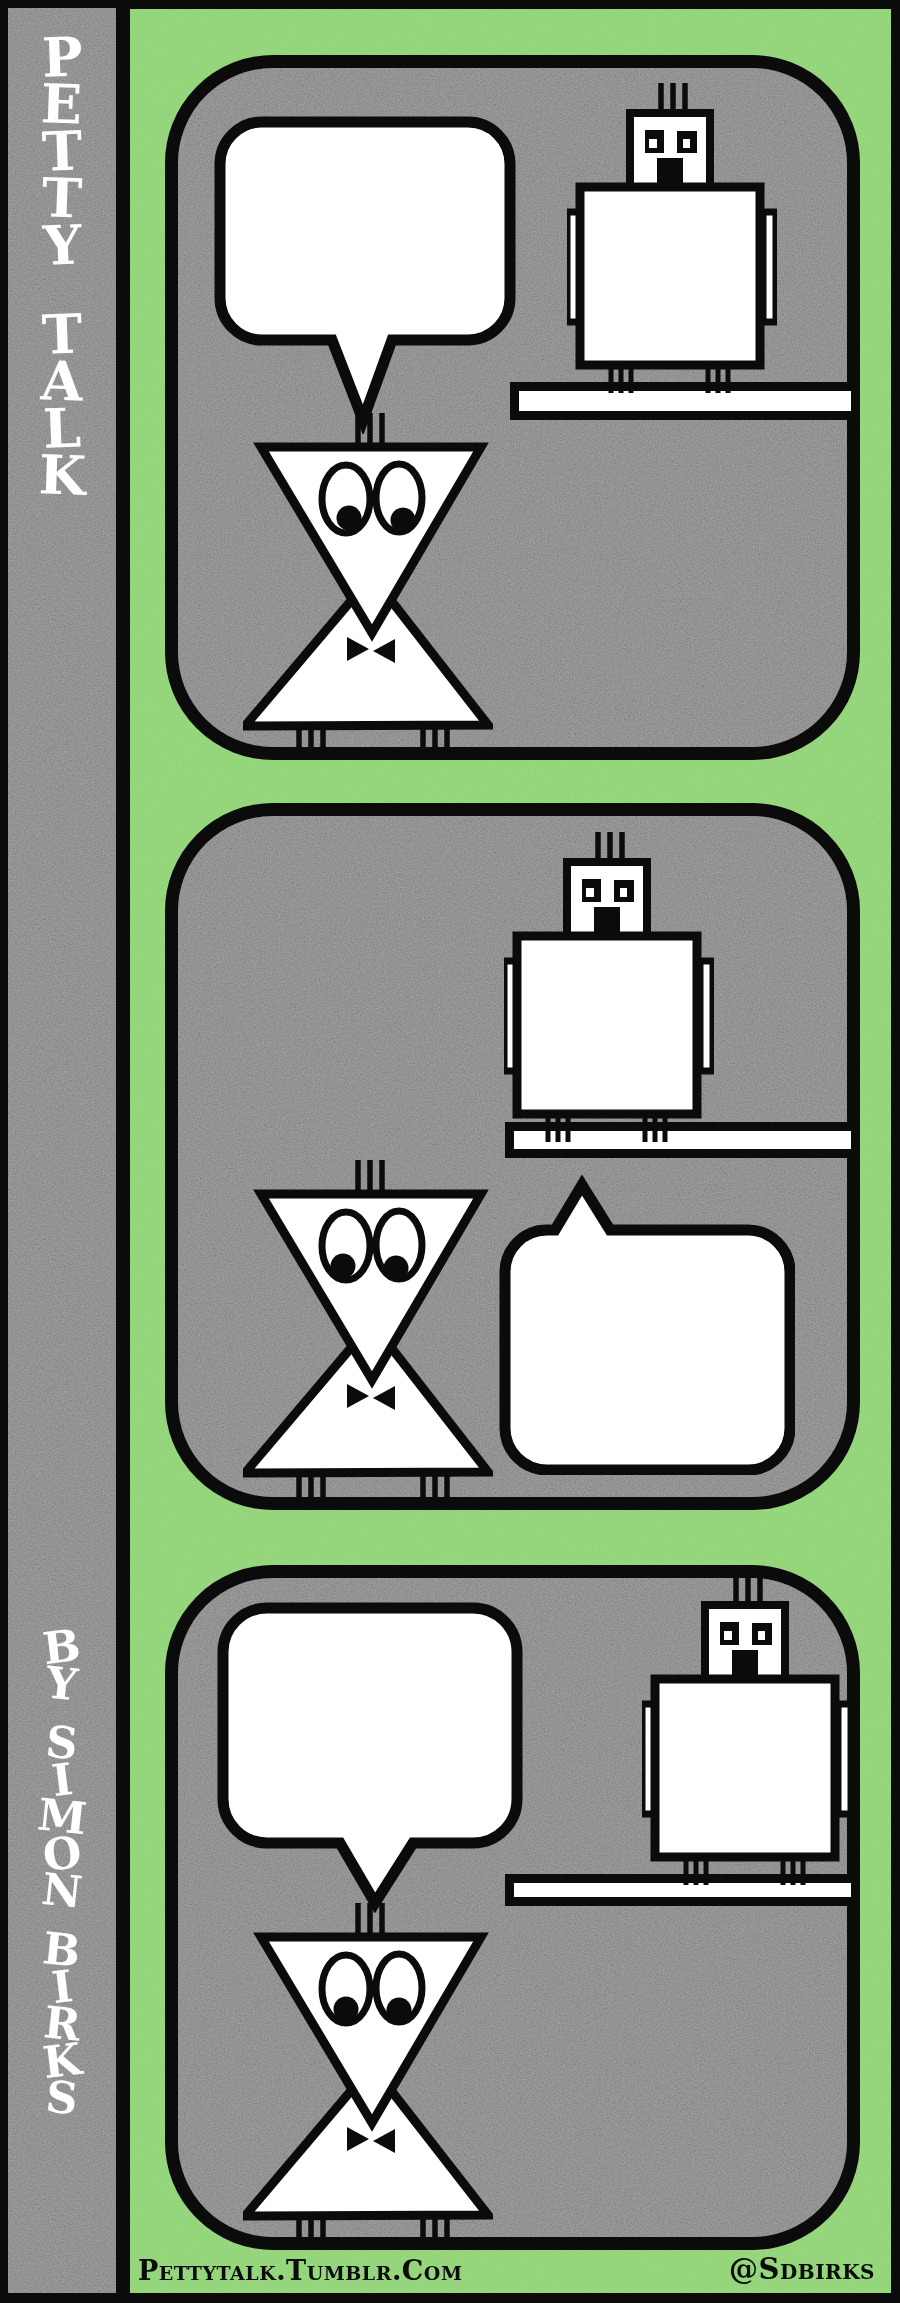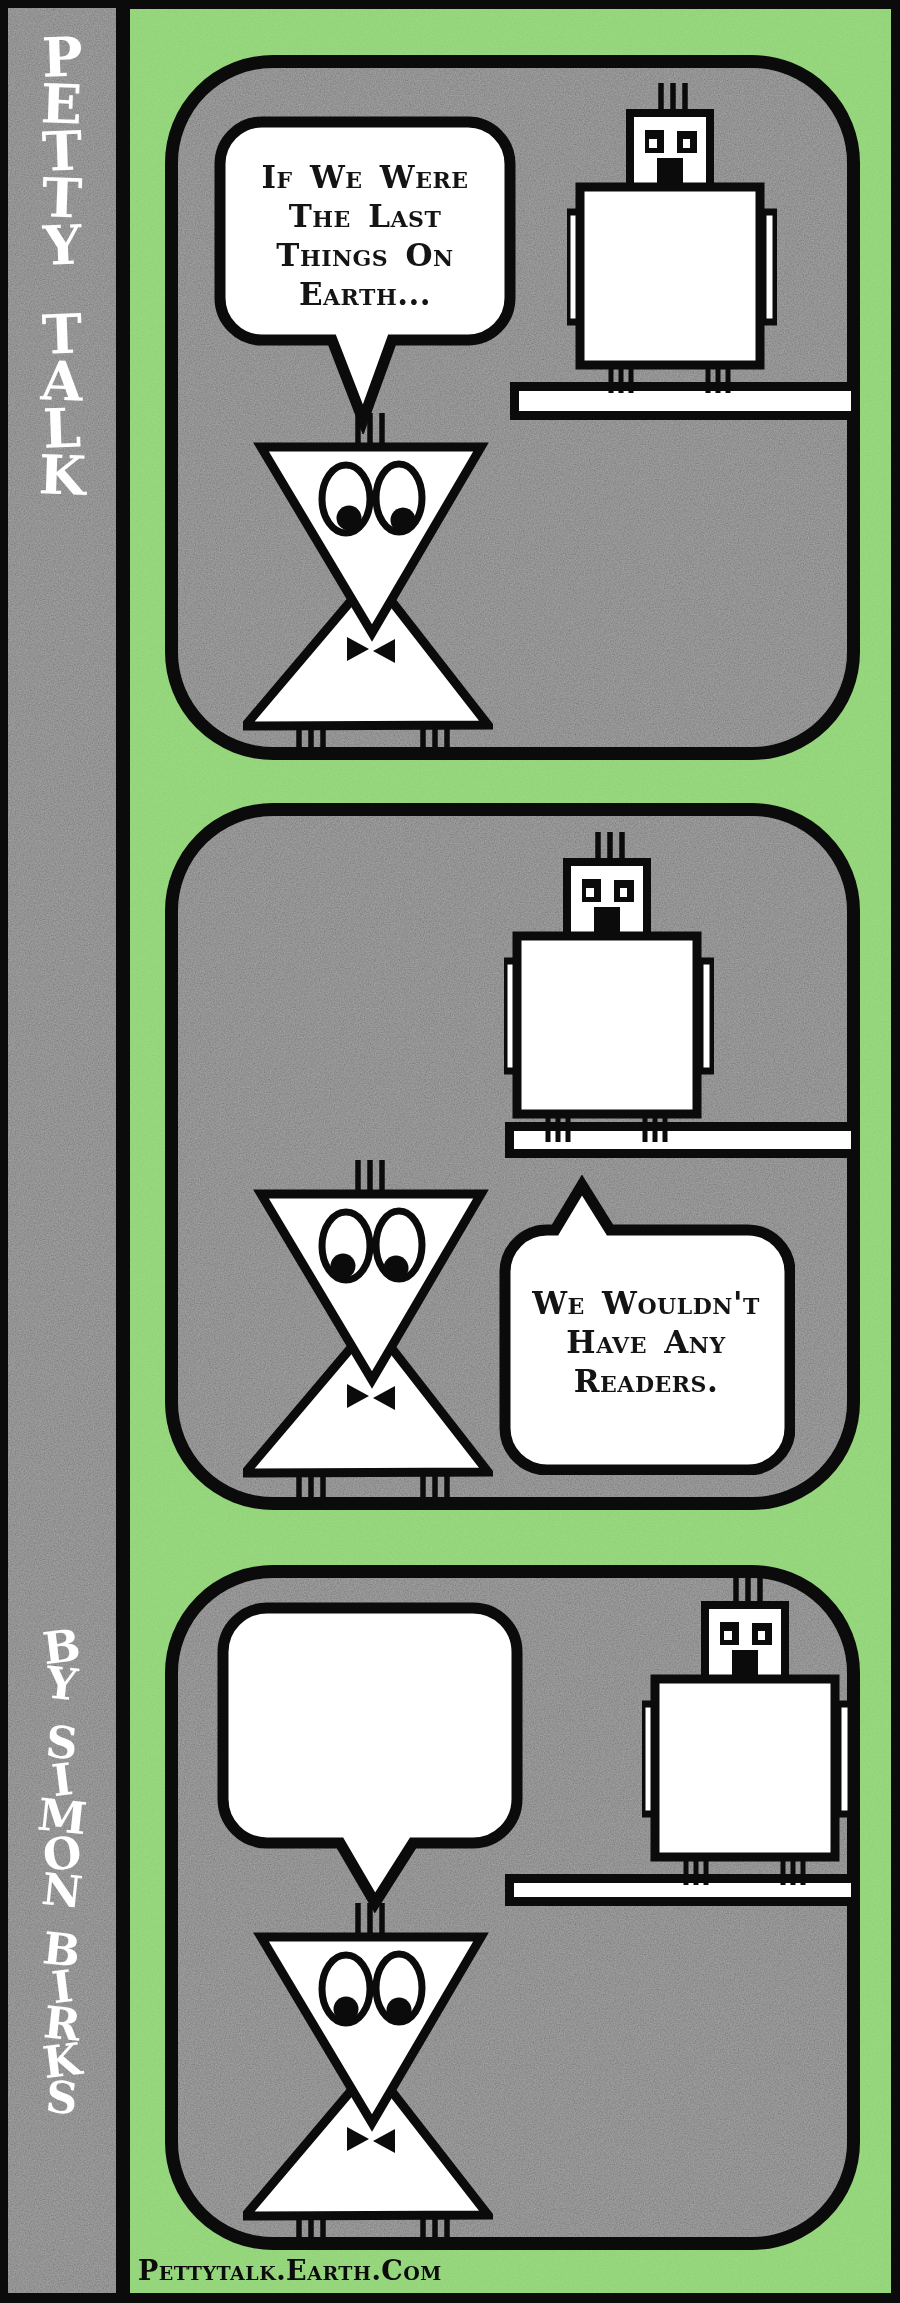--- a/index.html
+++ b/index.html
@@ -283,23 +283,17 @@
   <svg id="bubble-1" class="sprite" width="310" height="320" viewBox="0 0 310 320">
     <path d="M 50 8 H 256 A 42 42 0 0 1 298 50 V 184 A 42 42 0 0 1 256 226 H 180 L 151 306 L 120 226 H 50 A 42 42 0 0 1 8 184 V 50 A 42 42 0 0 1 50 8 Z" fill="#ffffff" stroke="#0b0b0b" stroke-width="11"></path>
   </svg>
   <svg id="bubble-2" class="sprite" width="300" height="300" viewBox="0 0 300 300">
     <path d="M 52 55 H 60 L 87 10 L 115 55 H 253 A 42 42 0 0 1 295 97 V 253 A 42 42 0 0 1 253 295 H 52 A 42 42 0 0 1 10 253 V 97 A 42 42 0 0 1 52 55 Z" fill="#ffffff" stroke="#0b0b0b" stroke-width="11"></path>
   </svg>
   <svg id="bubble-3" class="sprite" width="310" height="315" viewBox="0 0 310 315">
     <path d="M 52 8 H 258 A 44 44 0 0 1 302 52 V 199 A 44 44 0 0 1 258 243 H 198 L 160 303 L 125 243 H 52 A 44 44 0 0 1 8 199 V 52 A 44 44 0 0 1 52 8 Z" fill="#ffffff" stroke="#0b0b0b" stroke-width="11"></path>
   </svg>
 
-  <div id="bubble-text-1" class="bubble-text">If We Were
-The Last
-Things On
-Earth...</div>
-  <div id="bubble-text-2" class="bubble-text">We Wouldn't
-Have Any
-Readers.</div>
-
-  <div id="footer-site" class="footer-text">Pettytalk.Earth.Com</div>
+
+  <div id="footer-site" class="footer-text">Pettytalk.Tumblr.Com</div>
+  <div id="footer-handle" class="footer-text">@Sdbirks</div>
 
 </div>
 
 </body></html>

